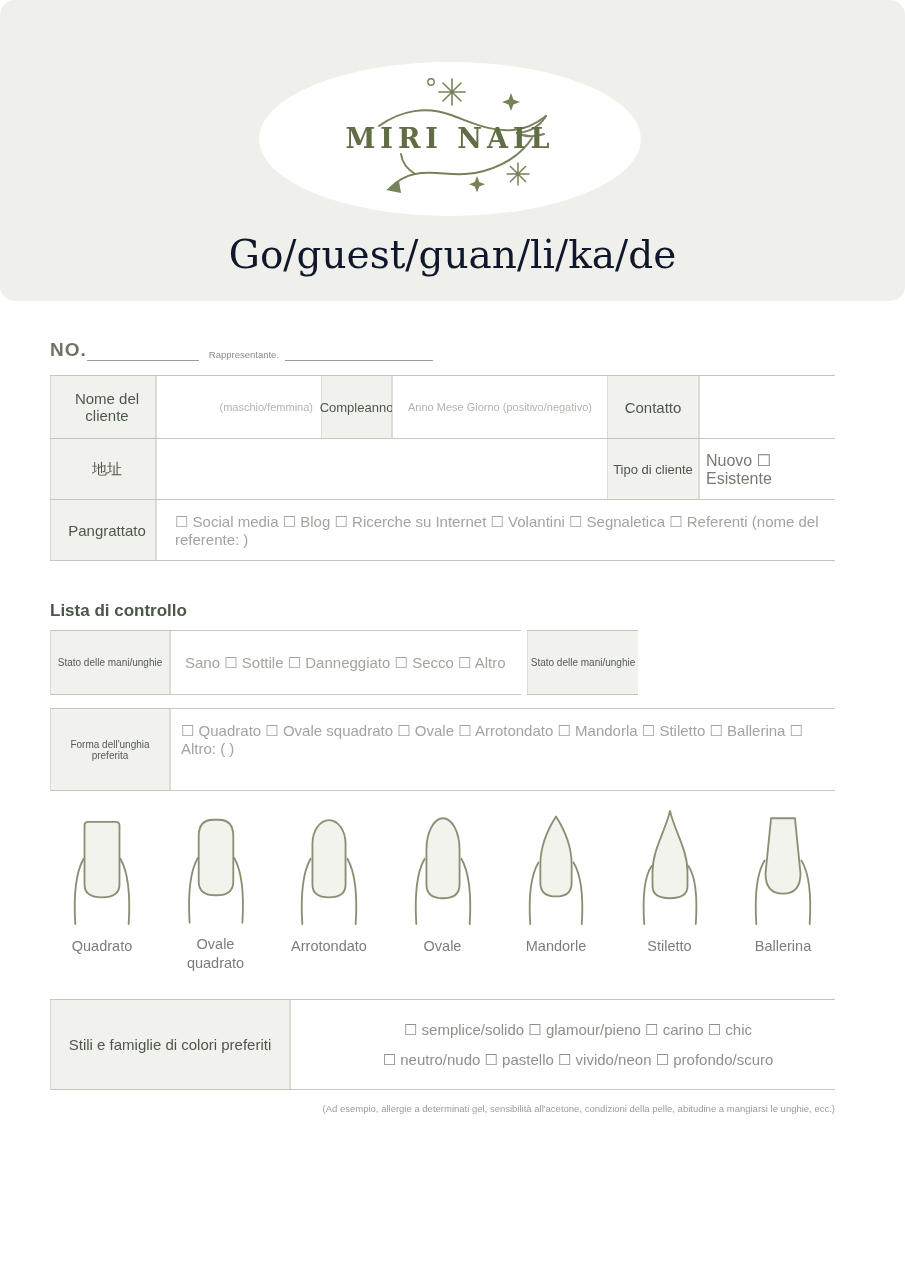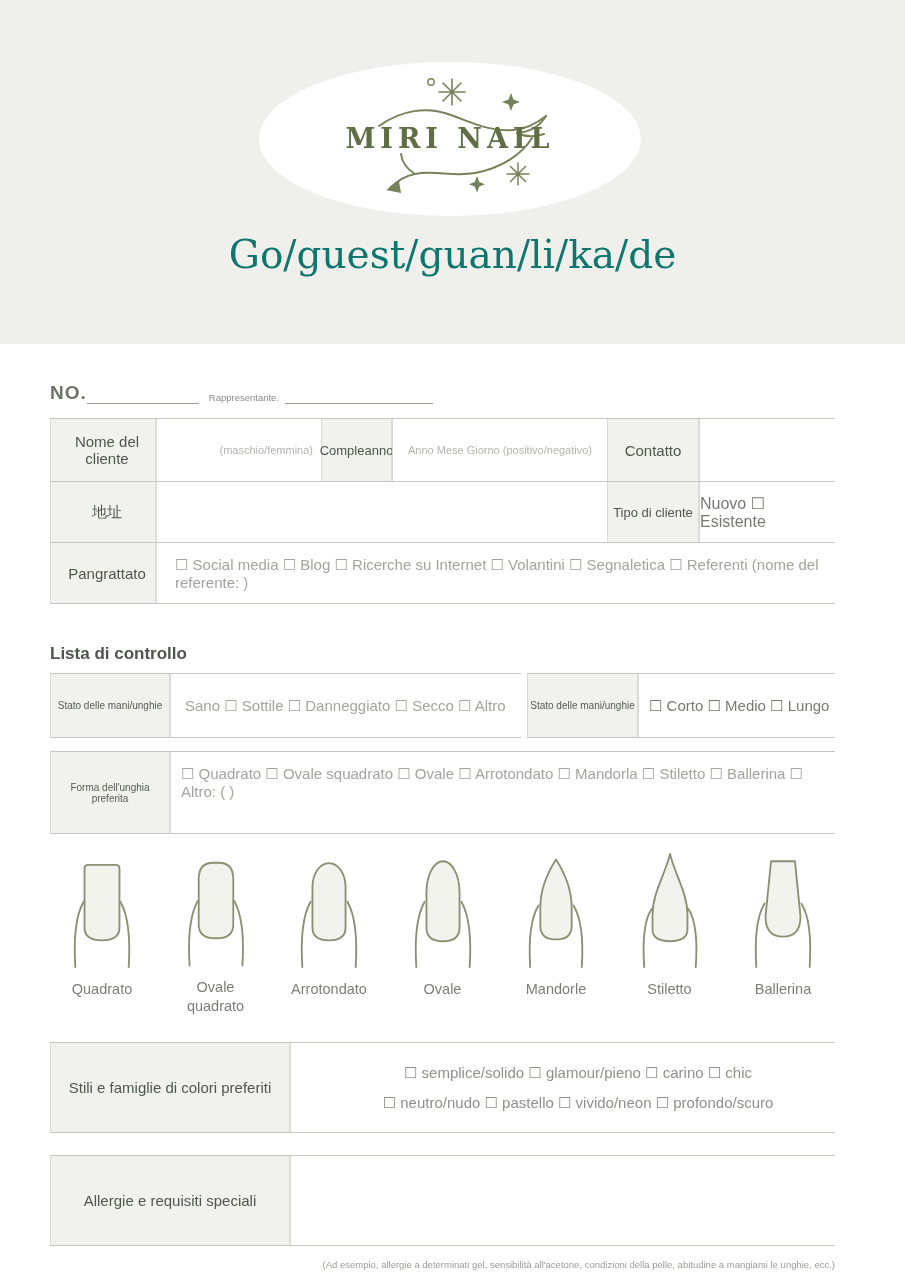--- a/index.html
+++ b/index.html
@@ -1,28 +1,28 @@
 <!DOCTYPE html>
 <html><head>
 <meta charset="utf-8">
 <style>
   * { margin:0; padding:0; box-sizing:border-box; }
   html,body { width:905px; background:#ffffff; }
   body { height:1280px; font-family:"Liberation Sans", sans-serif; color:#4d584a; overflow:hidden; }
 
   
-  .header { position:relative; height:344px; background:#efefec; }
+  .header { position:relative; height:301px; background:#efefec;border-radius:15px; }
   .ellipse { position:absolute; left:259px; top:62px; width:382px; height:154px;
              background:#ffffff; border-radius:50%; }
   .logo-svg { position:absolute; left:0; top:0; width:382px; height:154px; }
   .logo-text { font-family:"DejaVu Serif", serif; font-size:27px; letter-spacing:5px;
                font-weight:600; fill:#5f6e45; }
   .page-title { position:absolute; left:0; top:232px; width:100%; text-align:center;
                 font-family:"DejaVu Serif", serif; font-size:39px; font-weight:500;
-                color:#0f766e; }
+                color:#0f172a; }
 
   
   .content { position:relative; margin:0 50px; width:785px; }
 
   .no-line { display:flex; align-items:flex-end; margin-top:36px; height:24px; }
   .no-label { font-size:19px; font-weight:600; color:#6d7464; letter-spacing:1px; }
   .u-line { display:inline-block; border-bottom:1.5px solid #9c9c96; height:20px; }
   .u1 { width:112px; }
   .rep-label { font-size:9.5px; color:#8b8c85; margin:0 6px 1px 10px; }
   .u2 { width:148px; border-bottom-width:1px; }
@@ -137,39 +137,38 @@
       <div class="cell c-gender hint">(maschio/femmina)</div>
       <div class="cell shade c-bday lbl-sm">Compleanno</div>
       <div class="cell c-bhint hint">Anno Mese Giorno (positivo/negativo)</div>
       <div class="cell shade c-cont lbl">Contatto</div>
       <div class="cell c-last"></div>
     </div>
     <div class="trow">
       <div class="cell shade c-name lbl">地址</div>
       <div class="cell c-addr-empty"></div>
       <div class="cell shade c-cont lbl-sm">Tipo di cliente</div>
-      <div class="cell c-last opts-dark" style="">Nuovo ☐ Esistente</div>
+      <div class="cell c-last opts-dark" style="padding-left:6px;">Nuovo ☐ Esistente</div>
     </div>
     <div class="trow">
       <div class="cell shade c-name lbl">Pangrattato</div>
       <div class="cell c-ref-opts opts">☐ Social media ☐ Blog ☐ Ricerche su Internet ☐ Volantini ☐ Segnaletica ☐ Referenti (nome del referente: )</div>
     </div>
   </div>
 
   <div class="section-heading">Lista di controllo</div>
 
   <div class="t2">
     <div class="tpart">
       <div class="cell shade c-state-lbl lbl-xs">Stato delle mani/unghie</div>
       <div class="cell c-state-opts opts">Sano ☐ Sottile ☐ Danneggiato ☐ Secco ☐ Altro</div>
     </div>
     <div class="gap"></div>
     <div class="tpart">
       <div class="cell shade c-len-lbl lbl-xs">Stato delle mani/unghie</div>
-      <div class="cell c-len-opts opts-dark" style="font-size:15px;">☐ Corto ☐ Medio ☐ Lungo</div>
     </div>
   </div>
 
   <div class="grid-table t3">
     <div class="trow">
       <div class="cell shade c-shape-lbl lbl-xs">Forma dell'unghia preferita</div>
       <div class="cell c-shape-opts opts">☐ Quadrato ☐ Ovale squadrato ☐ Ovale ☐ Arrotondato ☐ Mandorla ☐ Stiletto ☐ Ballerina ☐ Altro: ( )</div>
     </div>
   </div>
 
@@ -243,22 +242,16 @@
   <div class="grid-table t4">
     <div class="trow">
       <div class="cell shade c-style-lbl">Stili e famiglie di colori preferiti</div>
       <div class="cell c-style-opts">
         <div class="line">☐ semplice/solido ☐ glamour/pieno ☐ carino ☐ chic</div>
         <div class="line">☐ neutro/nudo ☐ pastello ☐ vivido/neon ☐ profondo/scuro</div>
       </div>
     </div>
   </div>
 
-  <div class="grid-table t5">
-    <div class="trow">
-      <div class="cell shade c-allergy-lbl">Allergie e requisiti speciali</div>
-      <div class="cell c-allergy-empty"></div>
-    </div>
-  </div>
 
   <div class="footnote">(Ad esempio, allergie a determinati gel, sensibilità all'acetone, condizioni della pelle, abitudine a mangiarsi le unghie, ecc.)</div>
 
 </div>
 
 </body></html>

